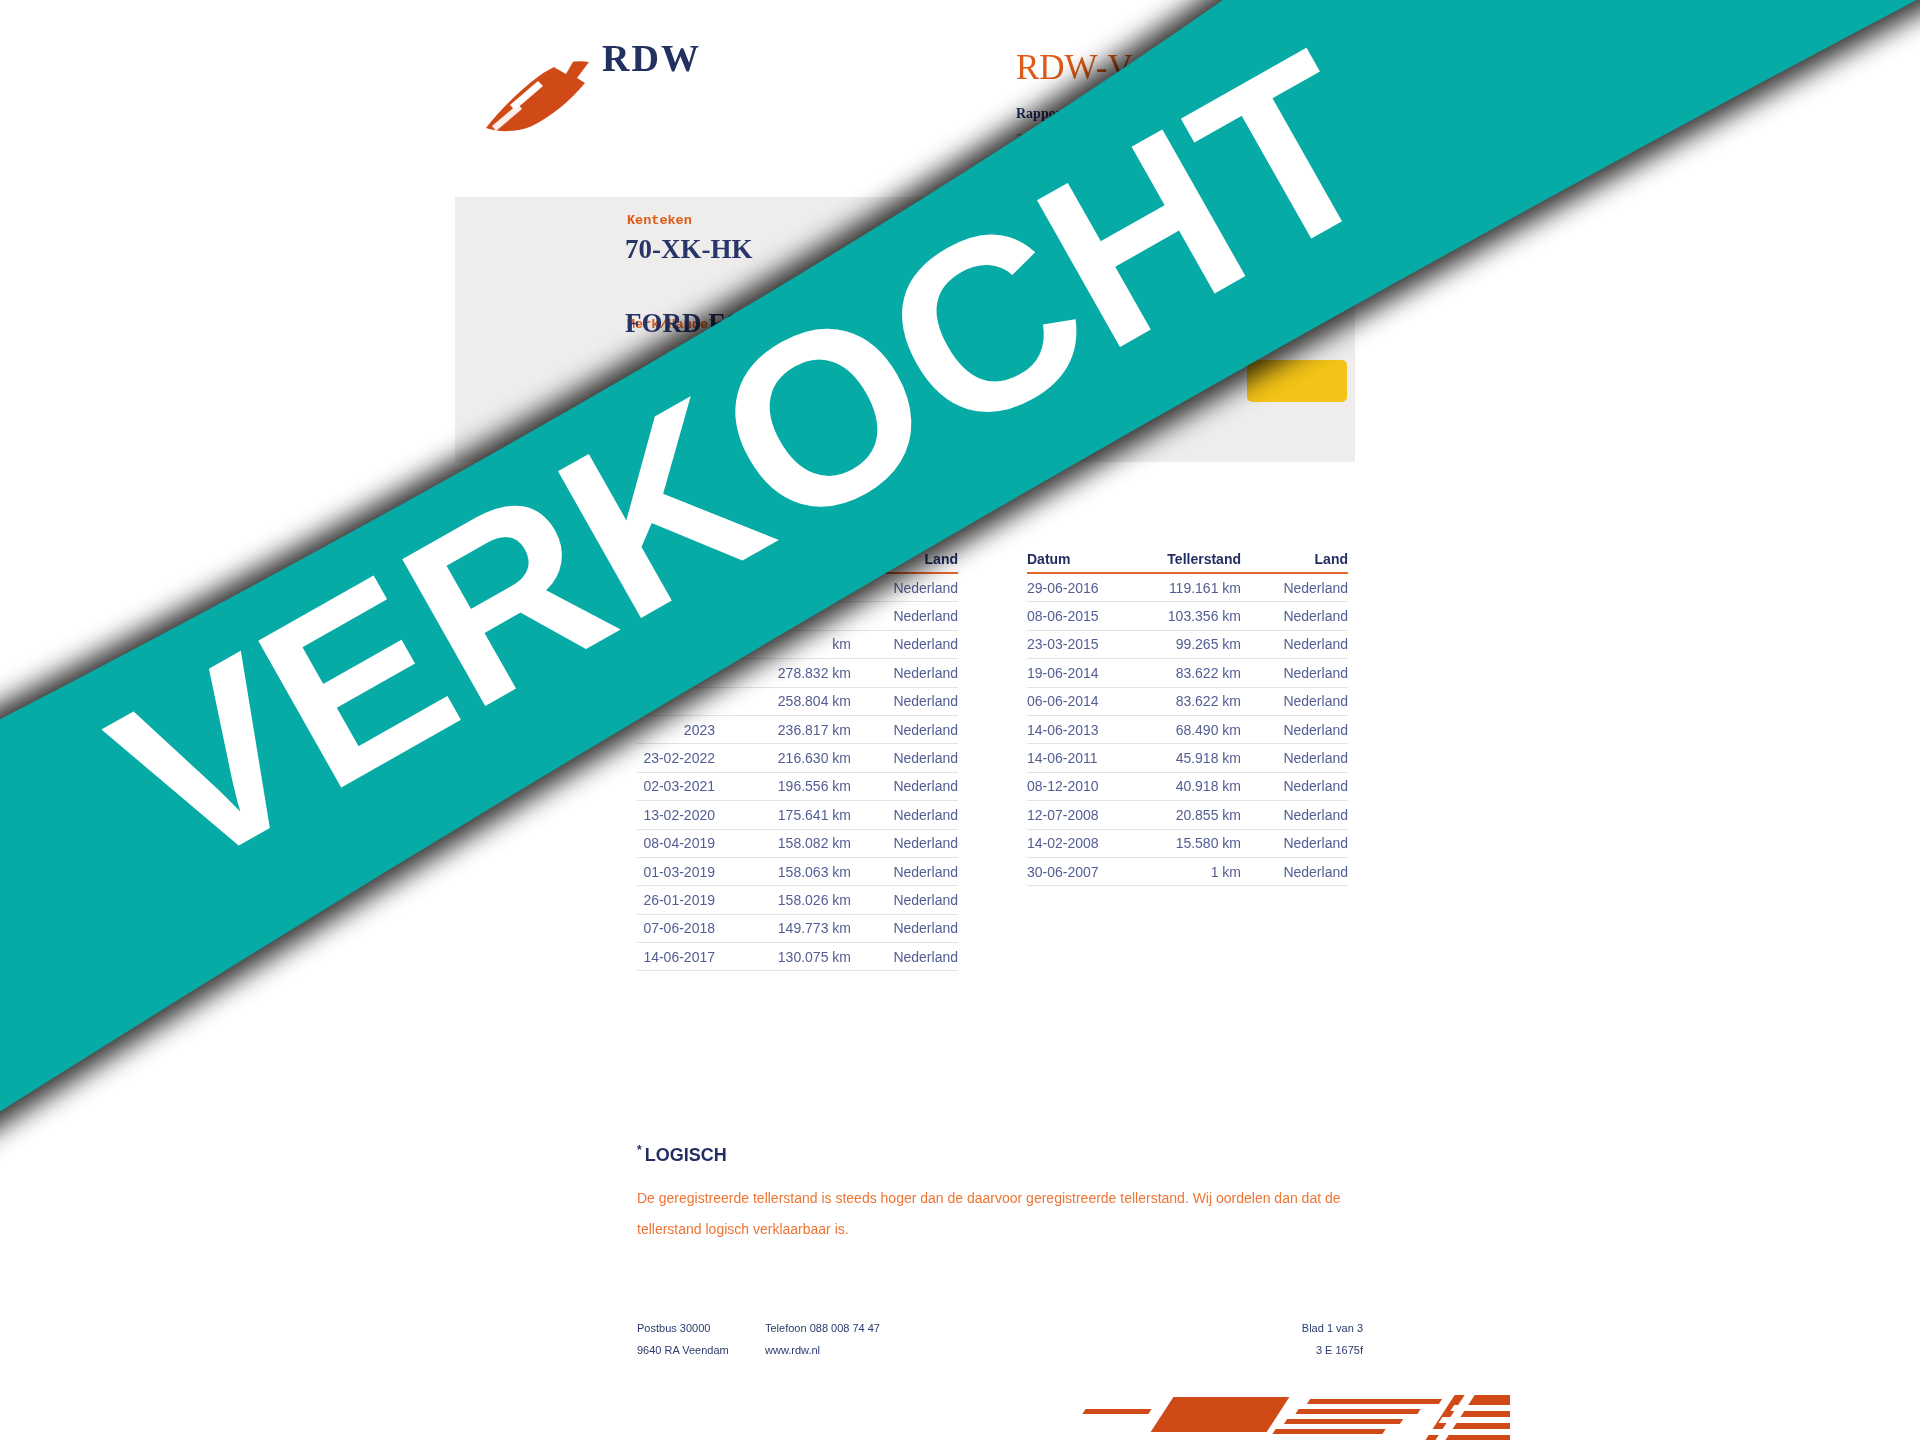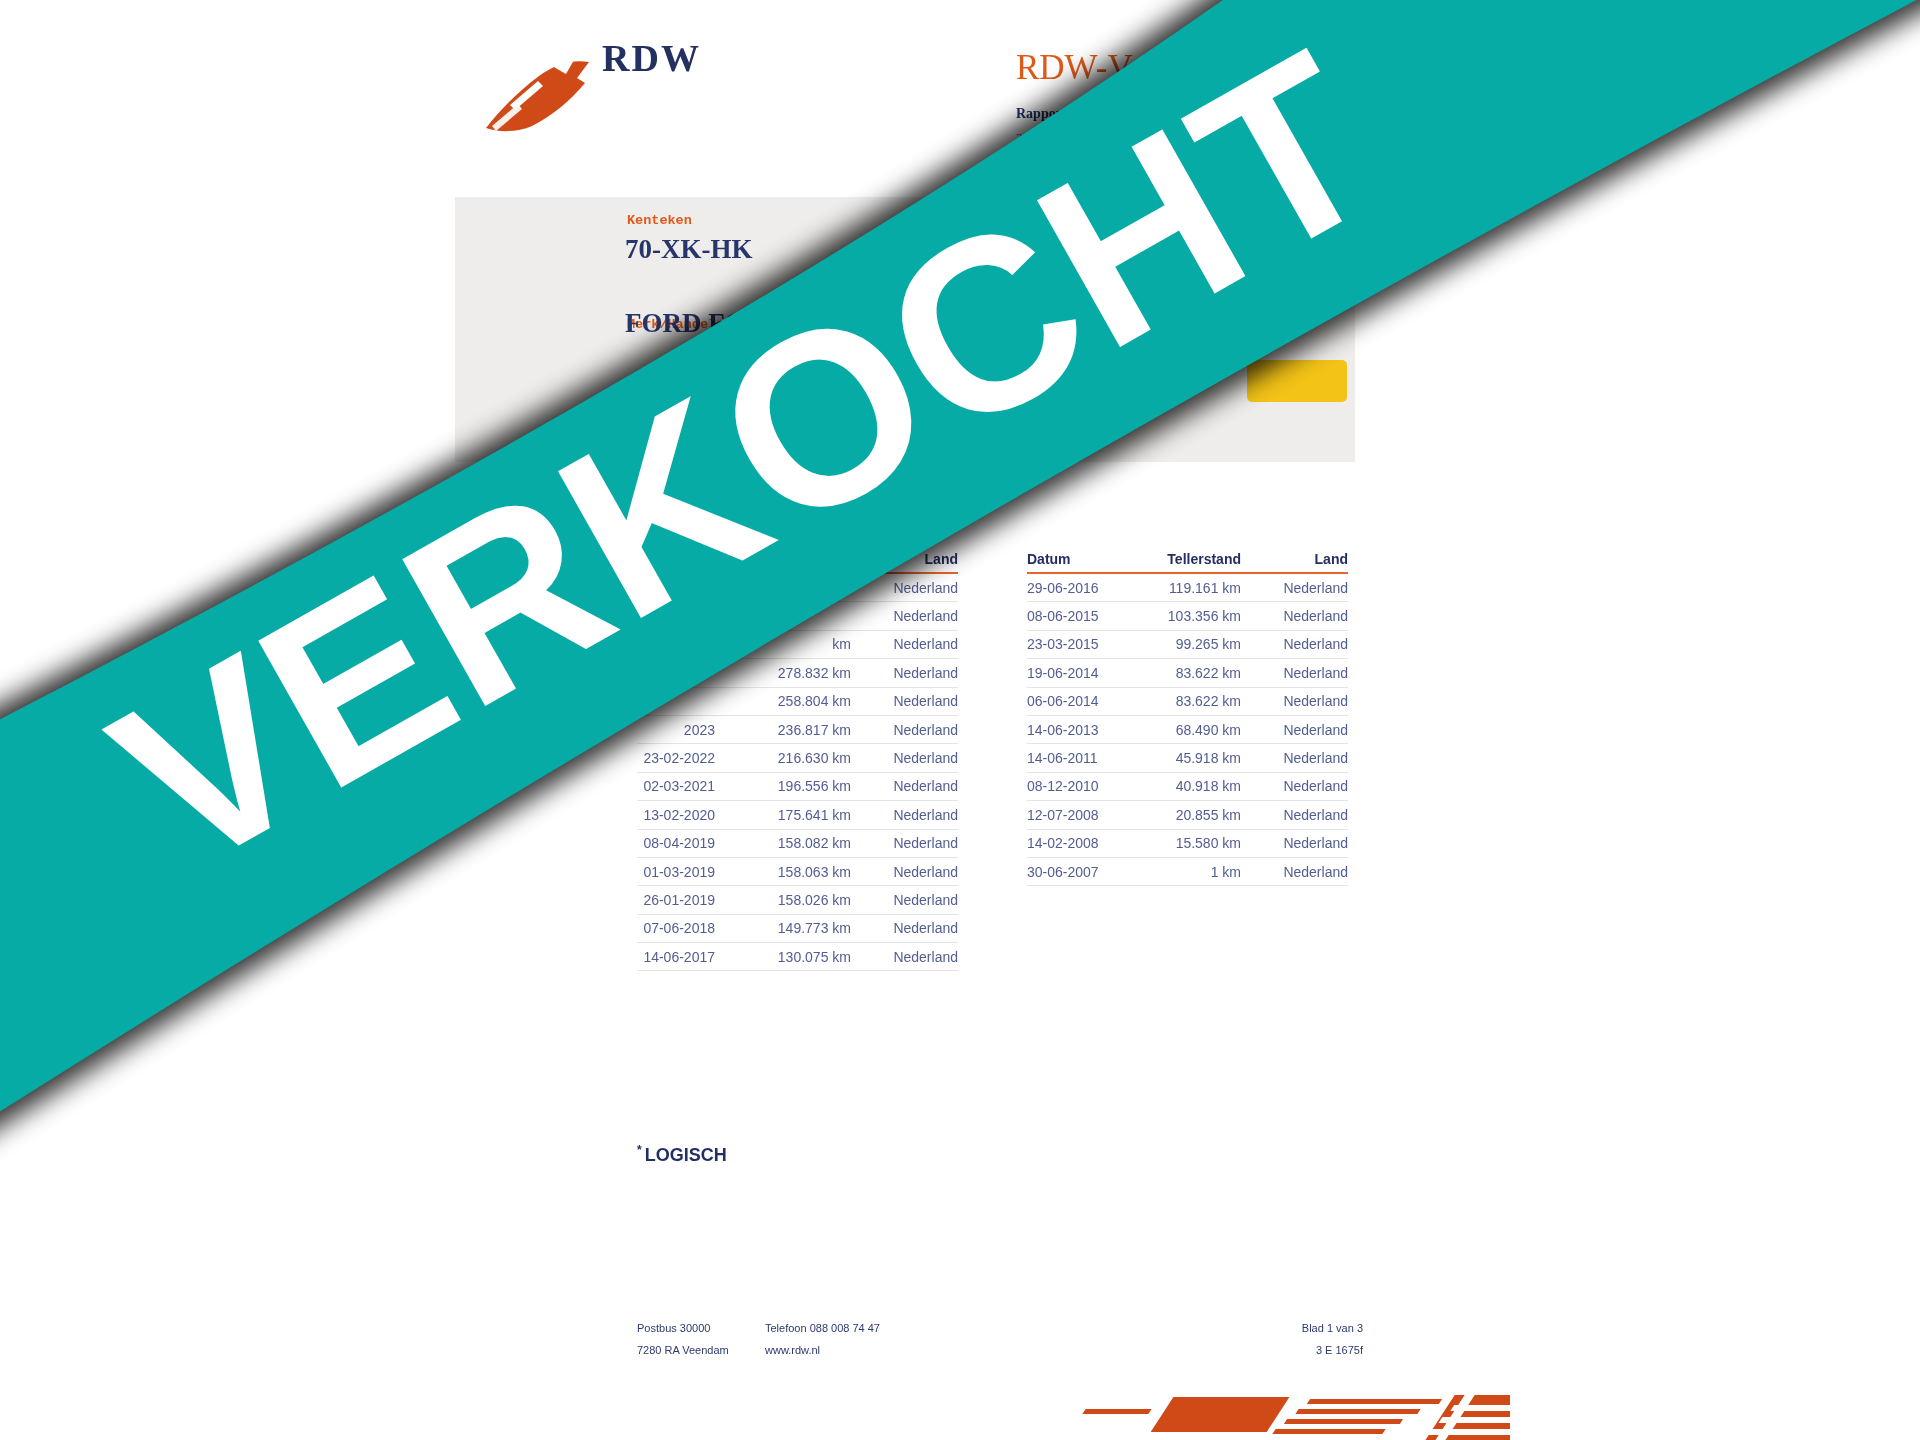--- a/index.html
+++ b/index.html
@@ -255,23 +255,24 @@
           <div class="c-date">30-06-2007</div>
           <div class="c-km">1 km</div>
           <div class="c-land">Nederland</div>
         </div>
       </div>
   </div>
 
   <div class="abs judge-title">
     <span class="judge-star">*</span><span>LOGISCH</span>
   </div>
+  <div class="abs judge-text">De geregistreerde tellerstand is steeds hoger dan de daarvoor geregistreerde tellerstand. Wij oordelen dan dat de tellerstand logisch verklaarbaar is.</div>
 
   <div class="abs foot f-a1">Postbus 30000</div>
-  <div class="abs foot f-a2">7280 RA Veendam</div>
+  <div class="abs foot f-a2">9640 RA Veendam</div>
   <div class="abs foot f-p">Telefoon 088 008 74 47</div>
   <div class="abs foot f-w">www.rdw.nl</div>
   <div class="abs foot f-blad">Blad 1 van 3</div>
   <div class="abs foot f-code">3 E 1675f</div>
 
   <svg class="abs speedlines" width="470" height="47" viewBox="0 0 470 47">
     <g transform="translate(26,0) skewX(-33)" fill="#cf4a17">
       <rect x="30" y="16" width="66" height="5"></rect>
       <rect x="110" y="4" width="116" height="35"></rect>
       <rect x="248" y="6" width="132" height="5"></rect>

